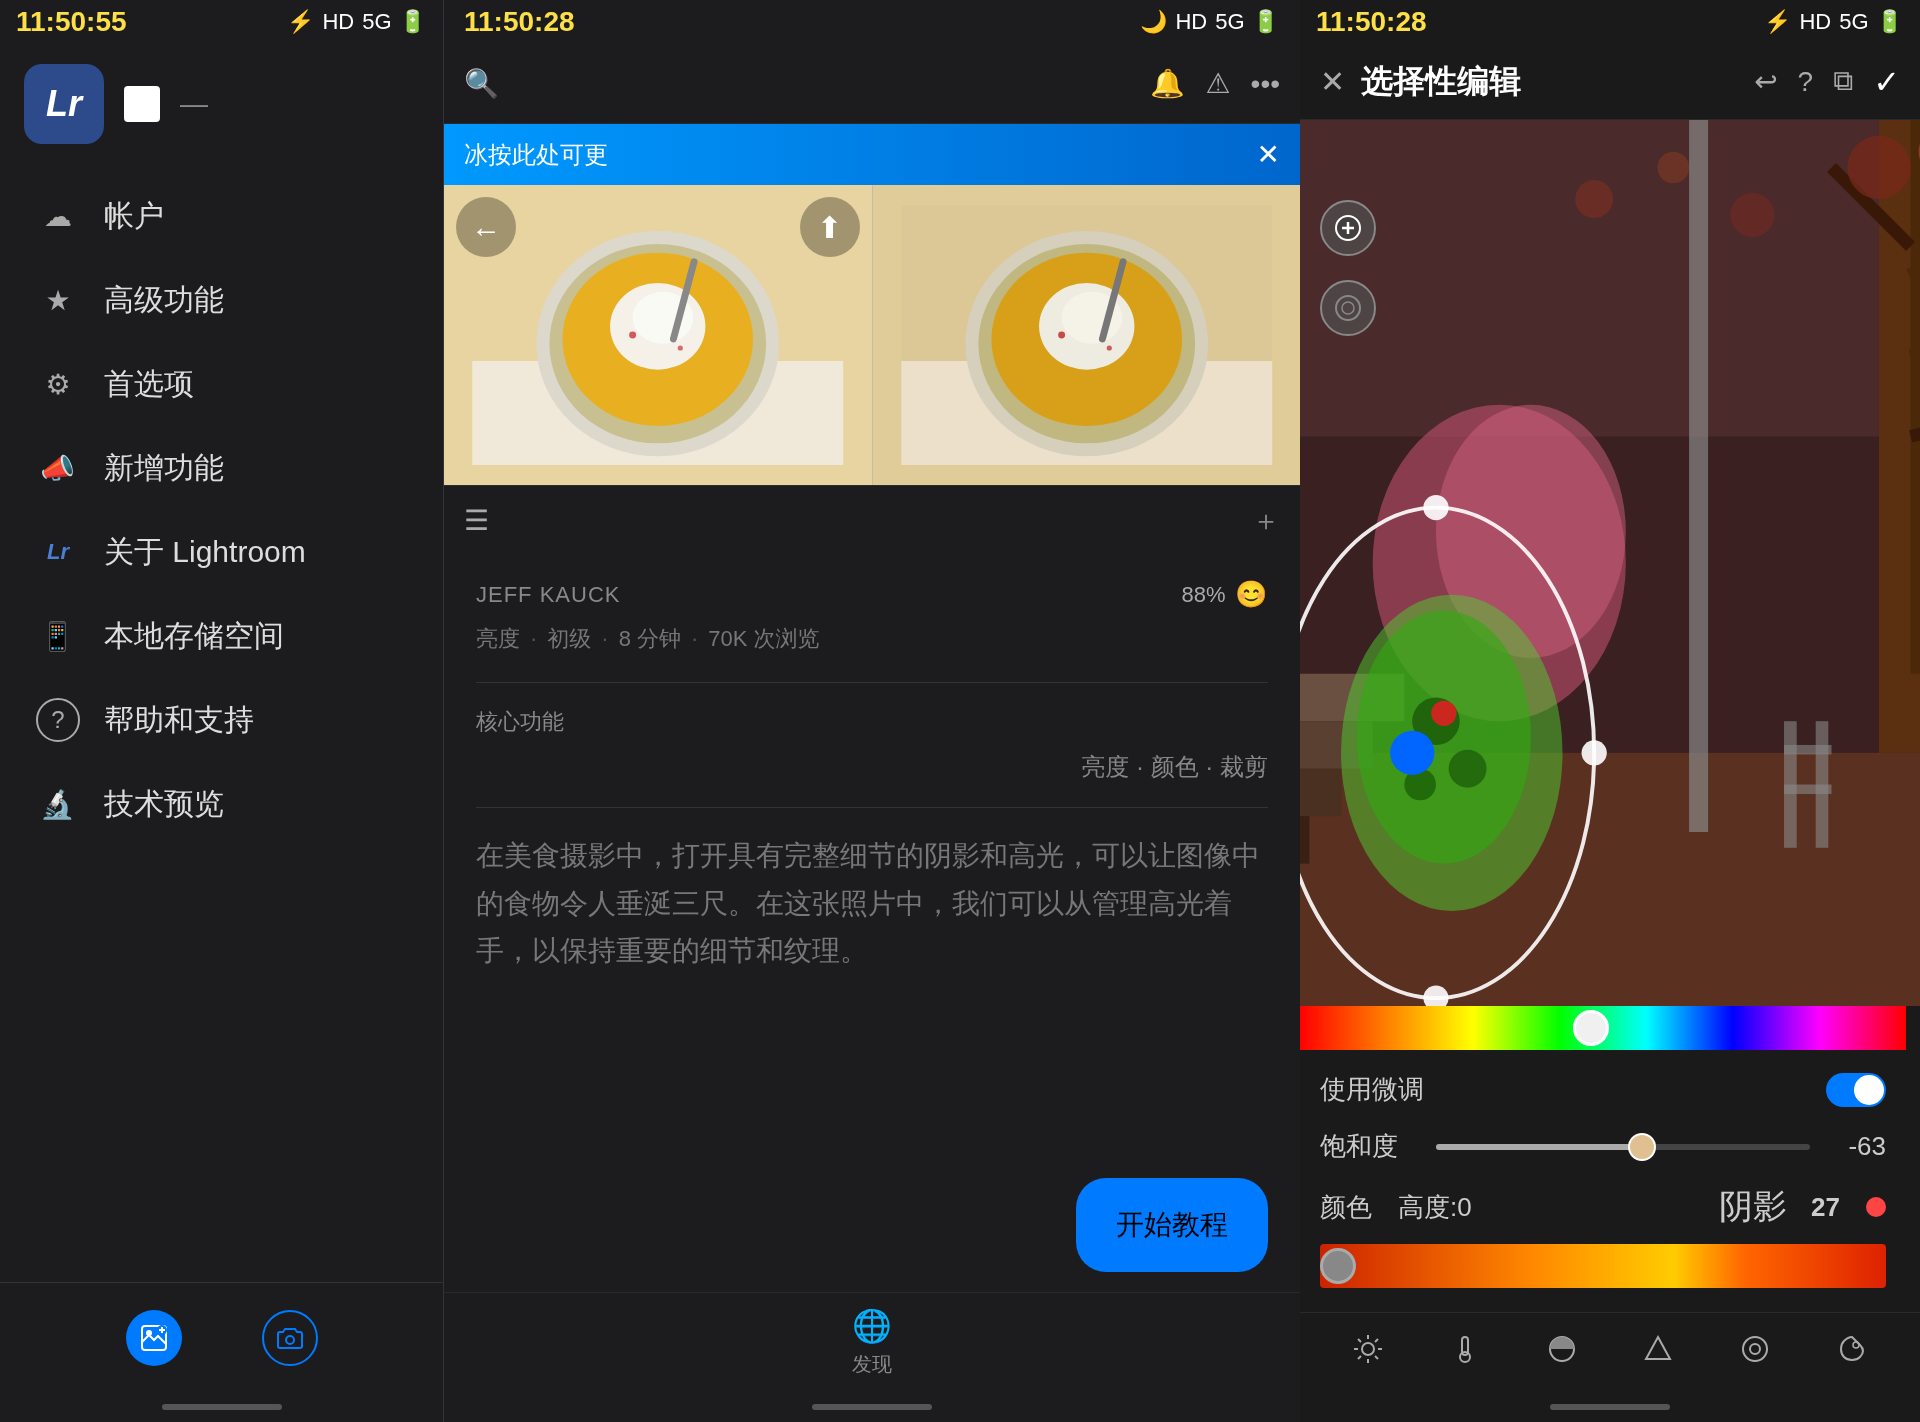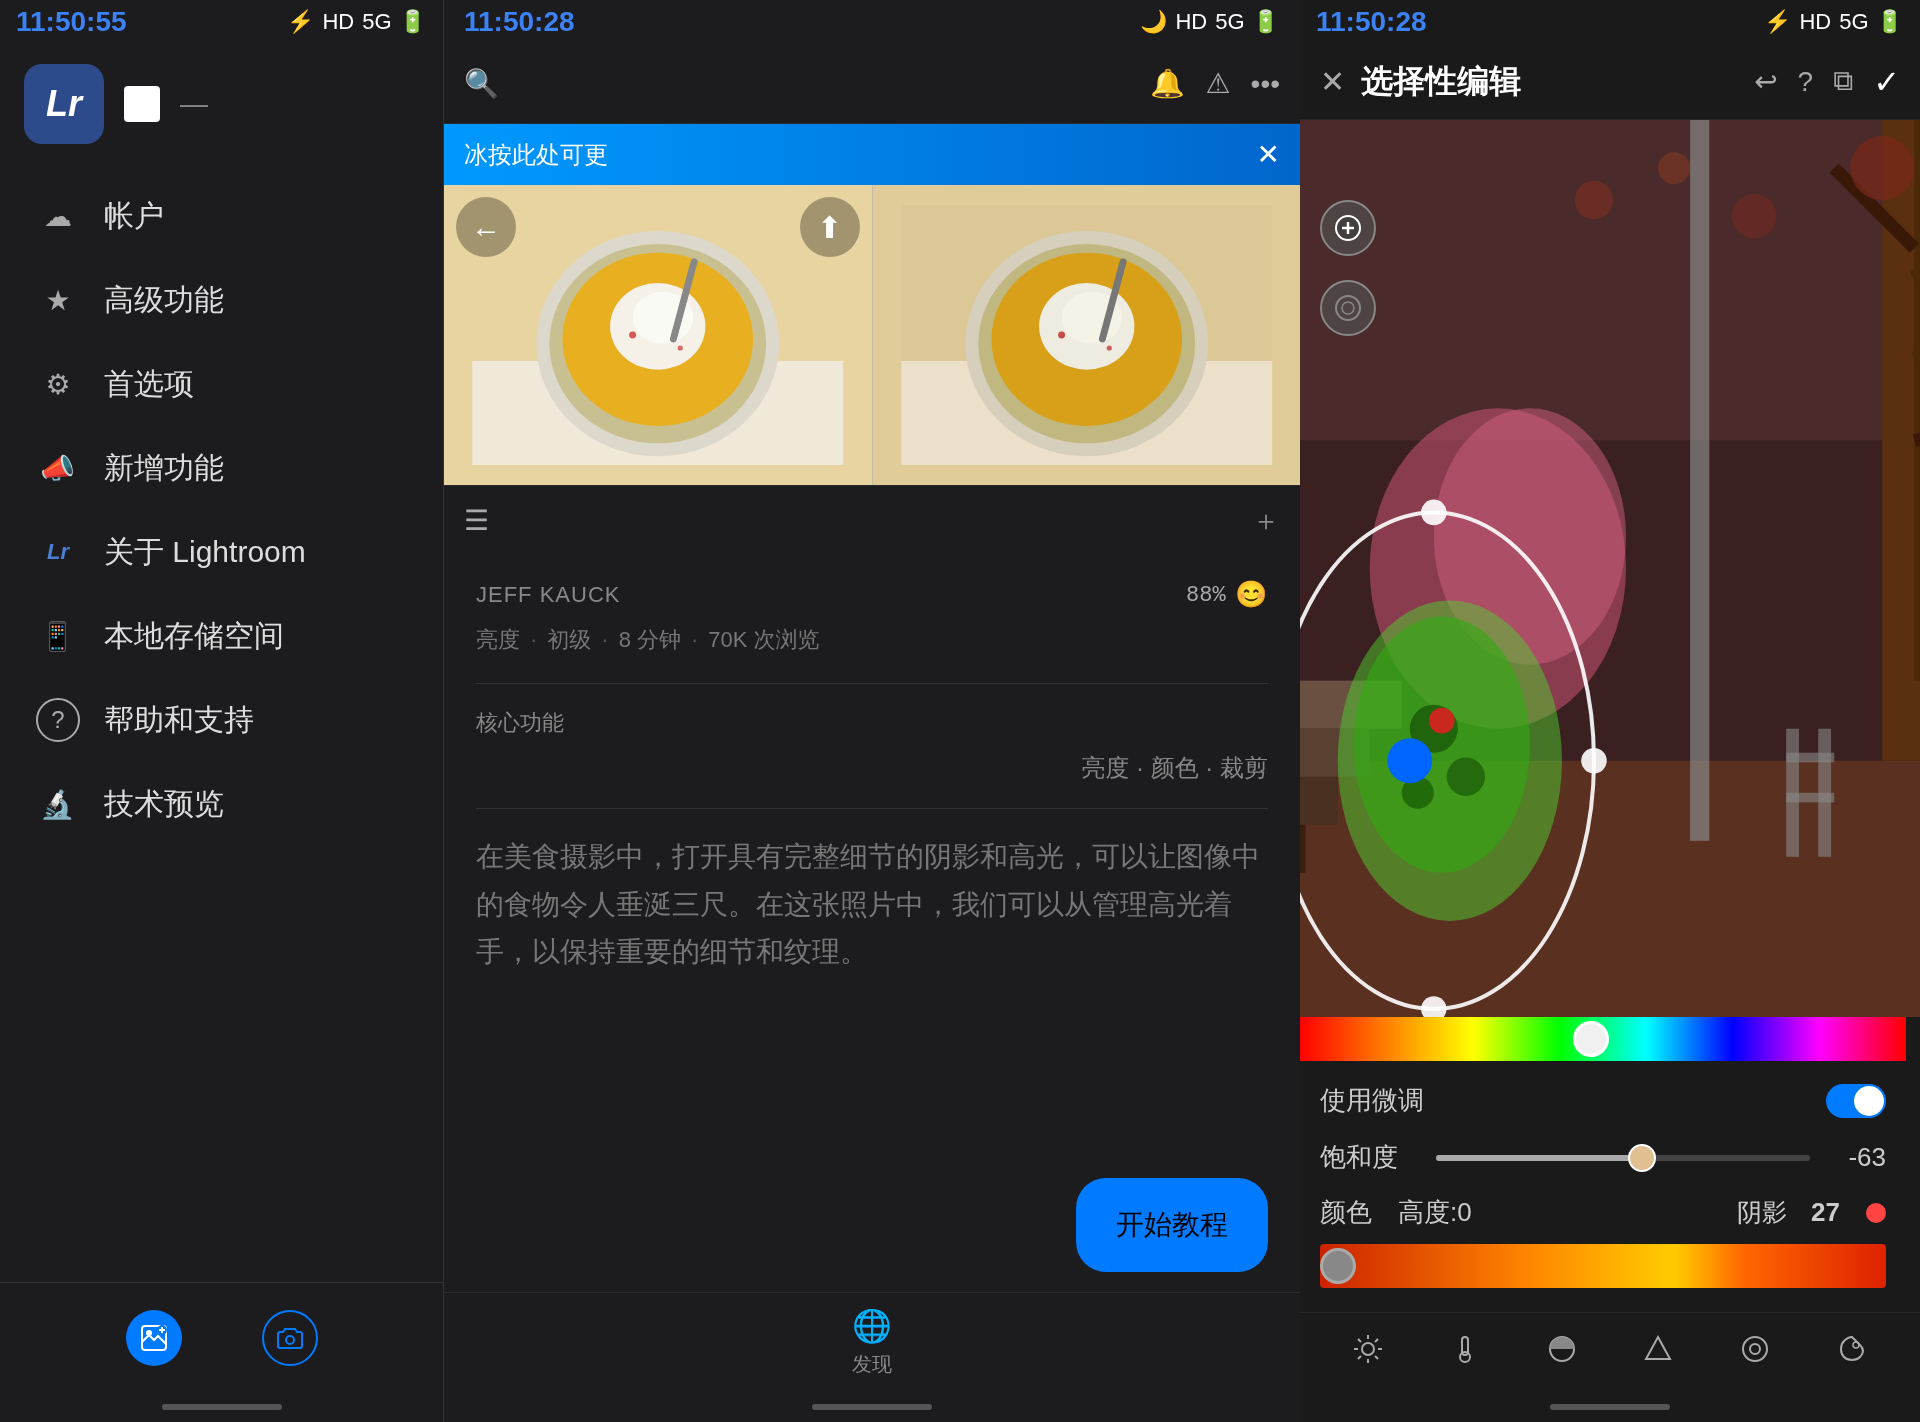--- a/index.html
+++ b/index.html
@@ -26,21 +26,21 @@
     .status-bar-left {
       height: 44px;
       background: #1c1c1e;
       display: flex;
       align-items: center;
       padding: 0 16px;
       justify-content: space-between;
     }
 
     .status-time {
-      color: #3b82f6;
+      color: #fde047;
       font-size: 28px;
       font-weight: 600;
     }
 
     .status-icons {
       display: flex;
       align-items: center;
       gap: 8px;
       color: #ffffff;
       font-size: 22px;
@@ -267,21 +267,20 @@
       font-size: 22px;
       letter-spacing: 1px;
     }
 
     .article-rating {
       display: flex;
       align-items: center;
       gap: 10px;
       color: #aaa;
       font-size: 22px;
-      font-family: Liberation Mono, monospace;
     }
 
     .emoji-icon {
       font-size: 26px;
     }
 
     .article-title {
       color: #ffffff;
       font-size: 38px;
       font-weight: 700;
@@ -650,21 +649,21 @@
       font-size: 26px;
     }
 
     .color-value {
       color: #cccccc;
       font-size: 26px;
     }
 
     .shadow-label {
       color: #cccccc;
-      font-size: 25px;
+      font-size: 34px;
       margin-left: auto;
     }
 
     .shadow-value {
       color: #cccccc;
       font-size: 26px;
       font-weight: bold;
     }
 
     .shadow-dot {

